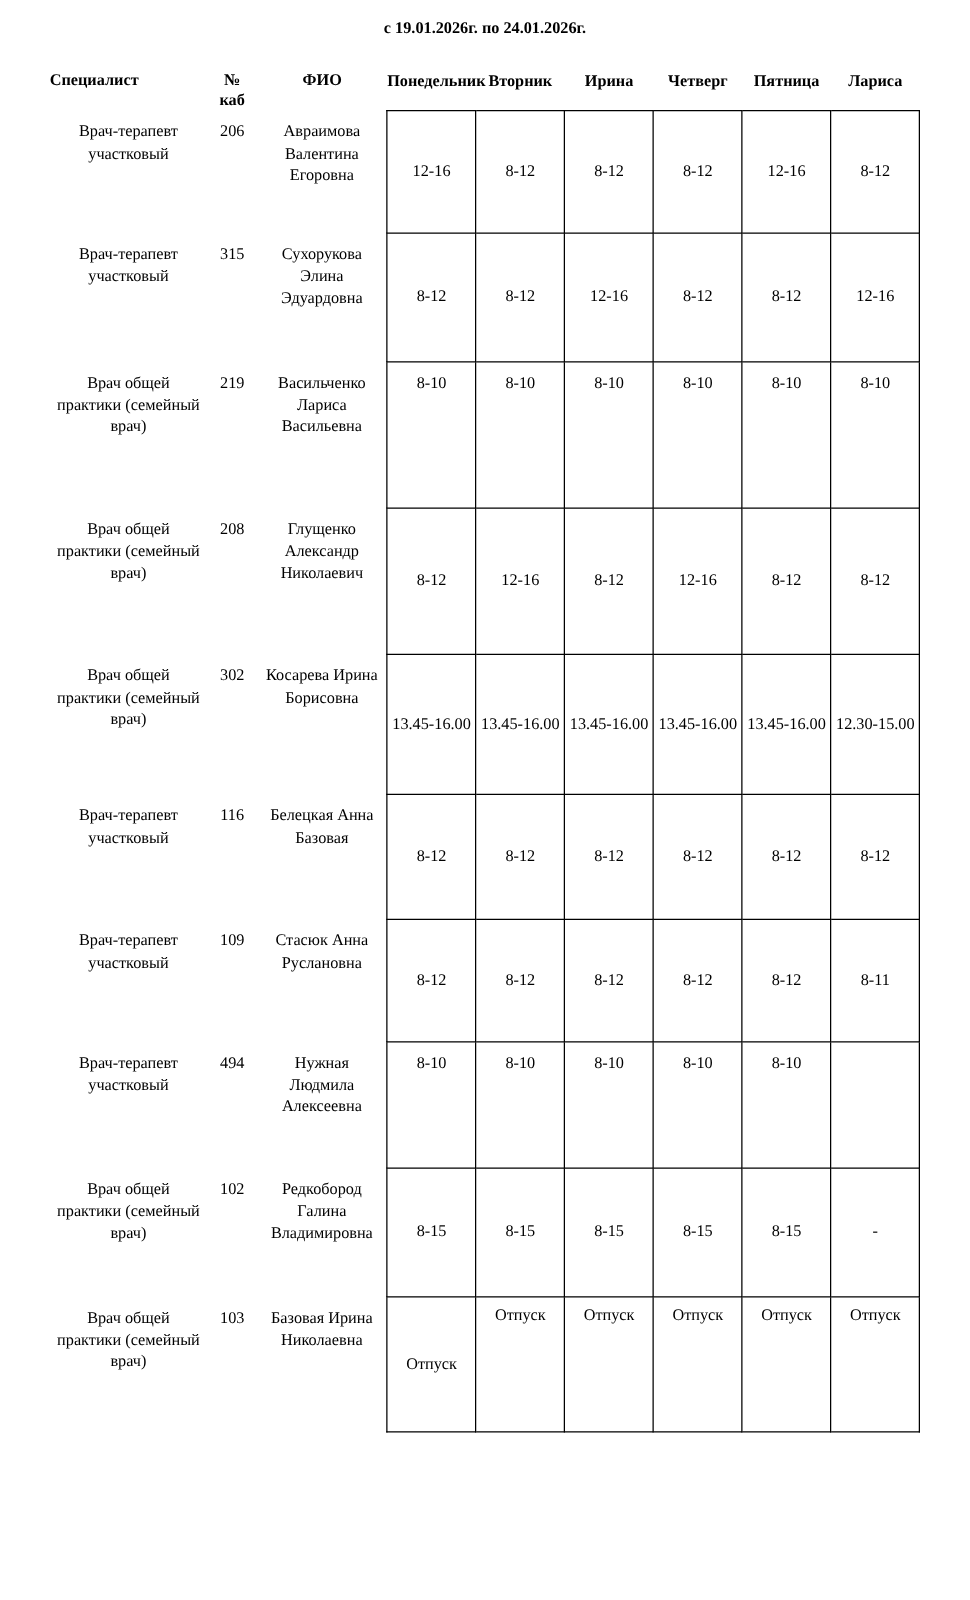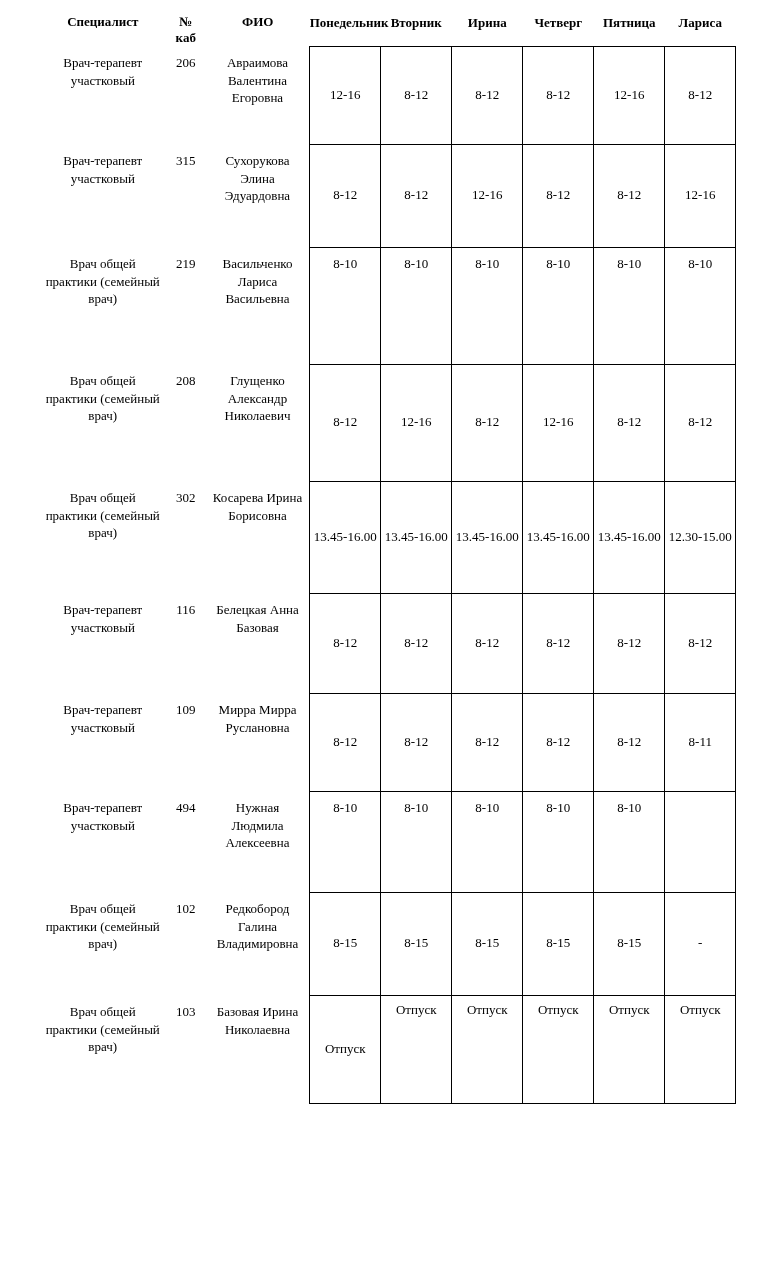--- a/index.html
+++ b/index.html
@@ -47,21 +47,21 @@
     vertical-align: top;
   }
   thead th {
     font-weight: bold;
     font-size: 13px;
     text-align: center;
     padding: 4px 2px 10px 2px;
     vertical-align: top;
     border: none;
   }
-  thead th.spec-h { text-align: center; }
+  thead th.spec-h { text-align: left; }
   thead th.day-h { line-height: 1.45; }
   tbody td {
     font-size: 13px;
     text-align: center;
     border: none;
   }
   tbody td.spec {
     padding: 8px 4px 8px 4px;
     line-height: 1.35;
   }
@@ -87,20 +87,21 @@
   col.c-spec { width: 126px; }
   col.c-kab  { width: 40px; }
   col.c-fio  { width: 104px; }
   col.c-day  { width: 71px; }
 </style>
 </head>
 <body>
 
 <div class="page">
 
+  <div class="doc-subtitle">с 19.01.2026г. по 24.01.2026г.</div>
 
   <table class="schedule">
     <colgroup>
       <col class="c-spec">
         <col class="c-kab">
         <col class="c-fio">
       <col class="c-day">
         <col class="c-day">
         <col class="c-day">
       <col class="c-day">
@@ -193,21 +194,21 @@
         <td class="slot">8-12</td>
         <td class="slot">8-12</td>
         <td class="slot">8-12</td>
         <td class="slot">8-12</td>
         <td class="slot">8-12</td>
       </tr>
 
       <tr style="height:98px">
         <td class="spec">Врач-терапевт участковый</td>
         <td class="kab">109</td>
-        <td class="fio">Мирра Мирра Руслановна</td>
+        <td class="fio">Стасюк Анна Руслановна</td>
         <td class="slot">8-12</td>
         <td class="slot">8-12</td>
         <td class="slot">8-12</td>
         <td class="slot">8-12</td>
         <td class="slot">8-12</td>
         <td class="slot">8-11</td>
       </tr>
 
       <tr style="height:101px">
         <td class="spec">Врач-терапевт участковый</td>

